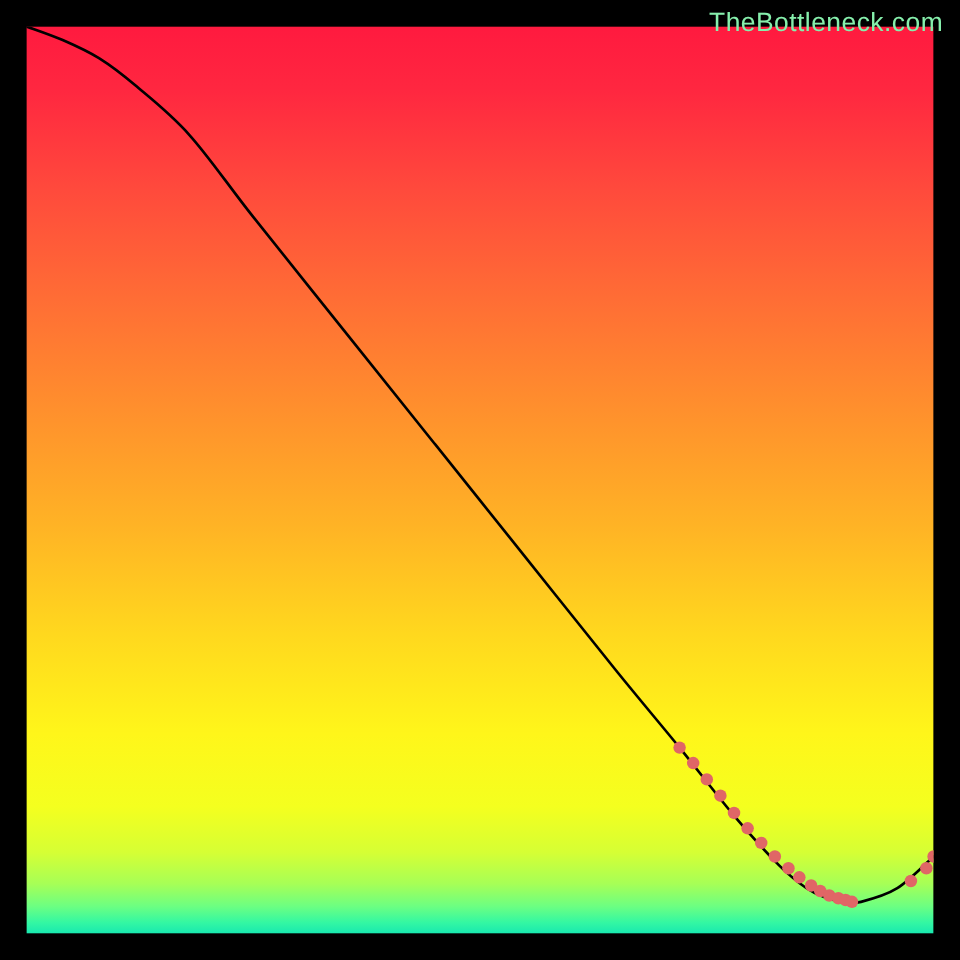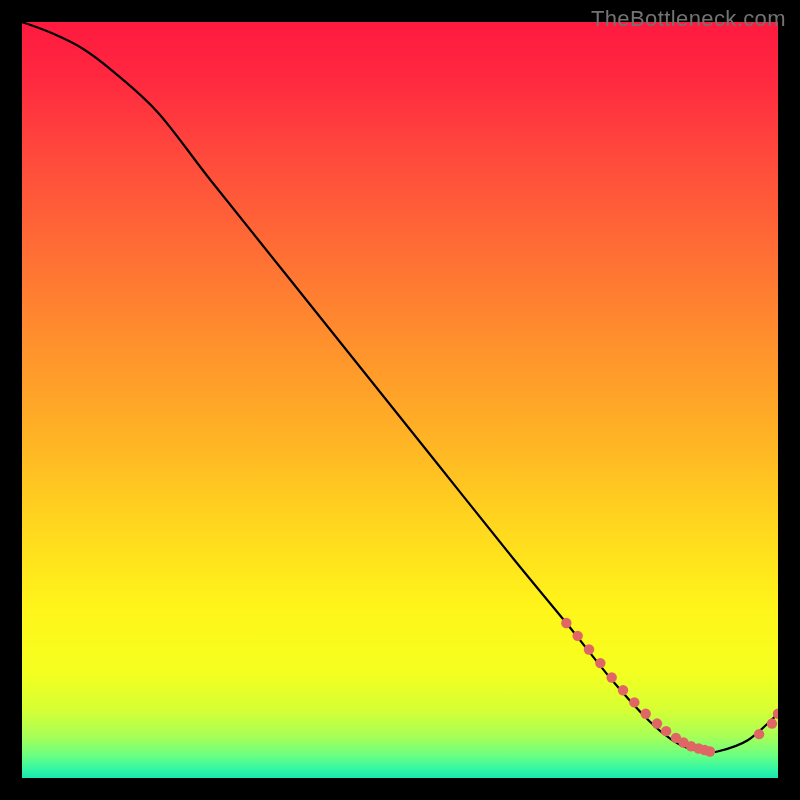--- a/index.html
+++ b/index.html
@@ -14,21 +14,21 @@
   .stage {
     position: relative;
     width: 800px;
     height: 800px;
     background: #000;
   }
   .watermark {
     position: absolute;
     top: 6px;
     right: 14px;
-    color: #737373;
+    color: #86efac;
     font-size: 22px;
     font-weight: 500;
     letter-spacing: 0.4px;
     z-index: 20;
   }
   svg.plot {
     position: absolute;
     left: 22px;
     top: 22px;
     width: 756px;

